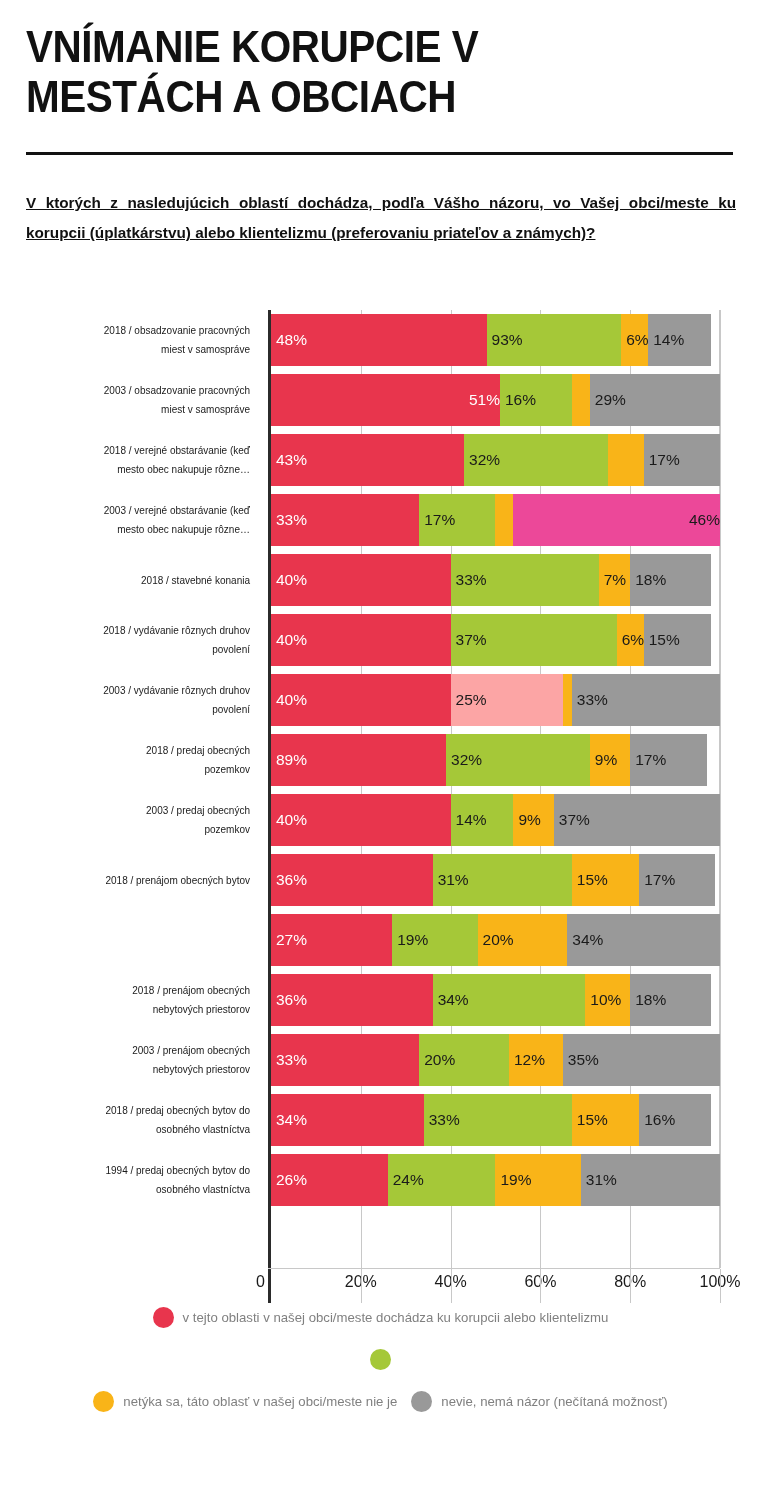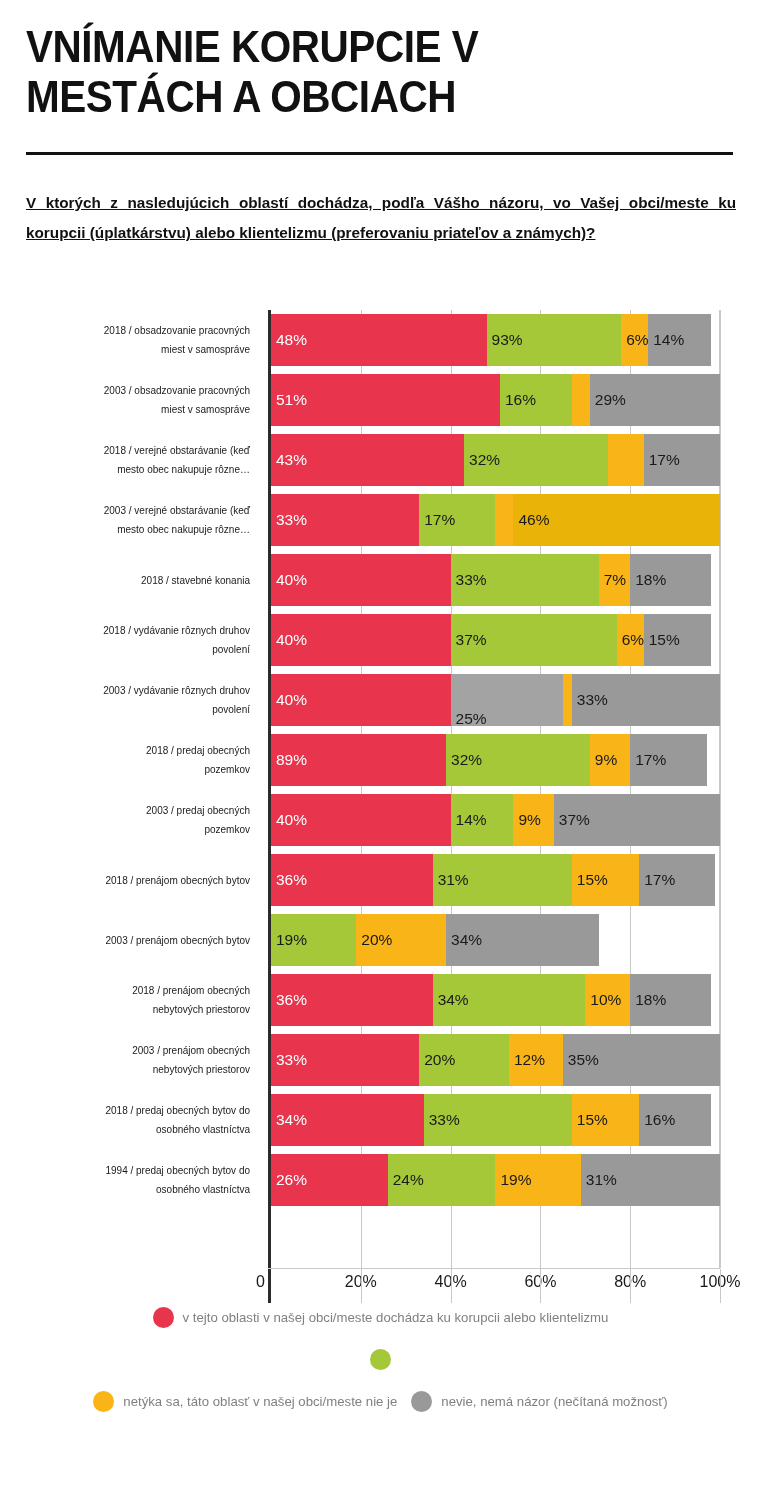--- a/index.html
+++ b/index.html
@@ -231,21 +231,21 @@
               <span class="seg-label">14%</span>
             </div>
           </div>
         </div>
         <div class="row">
           <div class="row-label">
             <div>2003 / obsadzovanie pracovných</div>
             <div>miest v samospráve</div>
           </div>
           <div class="bar-track">
-            <div class="seg c0" style="width: 51%; background: rgb(232, 53, 77);">
+            <div class="seg c0" style="width: 51%; background: rgb(232, 53, 77); justify-content: flex-end;">
               <span class="seg-label">51%</span>
             </div>
             <div class="seg c1" style="width: 16%; background: rgb(165, 200, 56);">
               <span class="seg-label">16%</span>
             </div>
             <div class="seg c2" style="width: 4%; background: rgb(249, 180, 24);"></div>
             <div class="seg c3" style="width: 29%; background: rgb(153, 153, 153);">
               <span class="seg-label">29%</span>
             </div>
           </div>
@@ -274,21 +274,21 @@
             <div>mesto obec nakupuje rôzne…</div>
           </div>
           <div class="bar-track">
             <div class="seg c0" style="width: 33%; background: rgb(232, 53, 77);">
               <span class="seg-label">33%</span>
             </div>
             <div class="seg c1" style="width: 17%; background: rgb(165, 200, 56);">
               <span class="seg-label">17%</span>
             </div>
             <div class="seg c2" style="width: 4%; background: rgb(249, 180, 24);"></div>
-            <div class="seg c3" style="width: 46%; background: #eab308;">
+            <div class="seg c3" style="width: 46%; background: #ec4899; justify-content: flex-end;">
               <span class="seg-label">46%</span>
             </div>
           </div>
         </div>
         <div class="row">
           <div class="row-label">
             <div>2018 / stavebné konania</div>
           </div>
           <div class="bar-track">
             <div class="seg c0" style="width: 40%; background: rgb(232, 53, 77);">
@@ -327,21 +327,21 @@
         </div>
         <div class="row">
           <div class="row-label">
             <div>2003 / vydávanie rôznych druhov</div>
             <div>povolení</div>
           </div>
           <div class="bar-track">
             <div class="seg c0" style="width: 40%; background: rgb(232, 53, 77);">
               <span class="seg-label">40%</span>
             </div>
-            <div class="seg c1" style="width: 25%; background: #a3a3a3; align-items: flex-end;">
+            <div class="seg c1" style="width: 25%; background: #fca5a5;">
               <span class="seg-label">25%</span>
             </div>
             <div class="seg c2" style="width: 2%; background: rgb(249, 180, 24);"></div>
             <div class="seg c3" style="width: 33%; background: rgb(153, 153, 153);">
               <span class="seg-label">33%</span>
             </div>
           </div>
         </div>
         <div class="row">
           <div class="row-label">
@@ -396,24 +396,24 @@
             </div>
             <div class="seg c2" style="width: 15%; background: rgb(249, 180, 24);">
               <span class="seg-label">15%</span>
             </div>
             <div class="seg c3" style="width: 17%; background: rgb(153, 153, 153);">
               <span class="seg-label">17%</span>
             </div>
           </div>
         </div>
         <div class="row">
-          <div class="row-label">
-            <div>2003 / prenájom obecných bytov</div>
-          </div>
-          <div class="bar-track">
+          <div class="bar-track">
+            <div class="seg c0" style="width: 27%; background: rgb(232, 53, 77);">
+              <span class="seg-label">27%</span>
+            </div>
             <div class="seg c1" style="width: 19%; background: rgb(165, 200, 56);">
               <span class="seg-label">19%</span>
             </div>
             <div class="seg c2" style="width: 20%; background: rgb(249, 180, 24);">
               <span class="seg-label">20%</span>
             </div>
             <div class="seg c3" style="width: 34%; background: rgb(153, 153, 153);">
               <span class="seg-label">34%</span>
             </div>
           </div>

